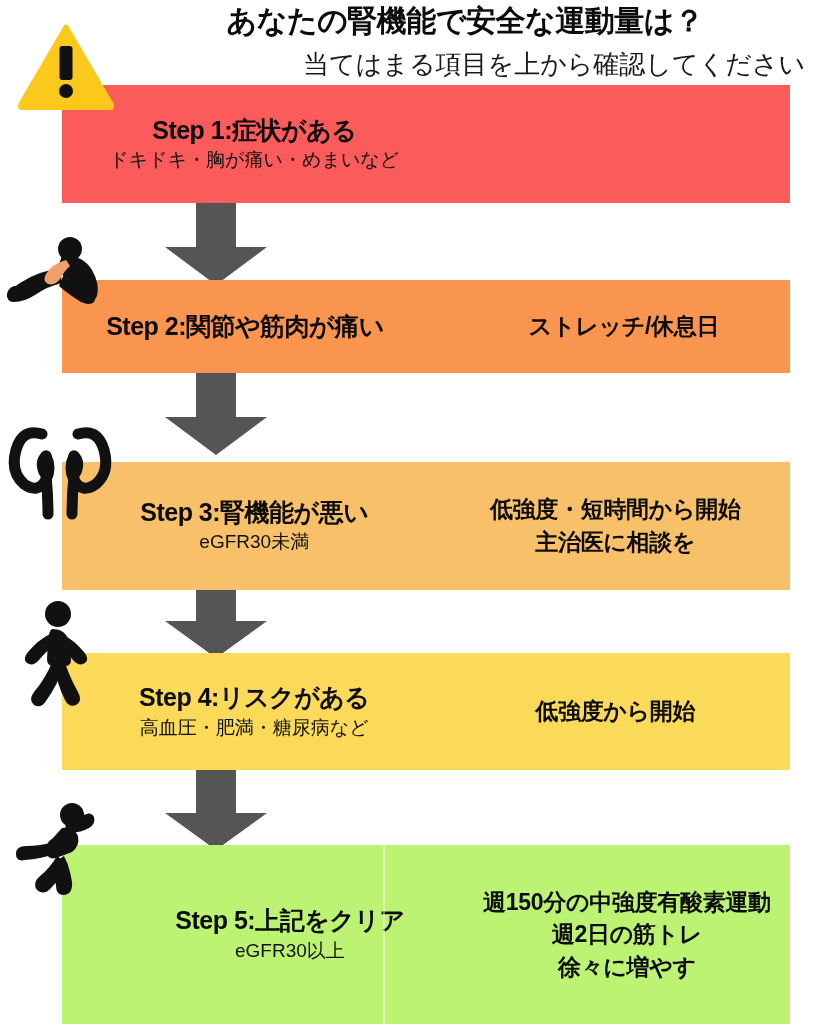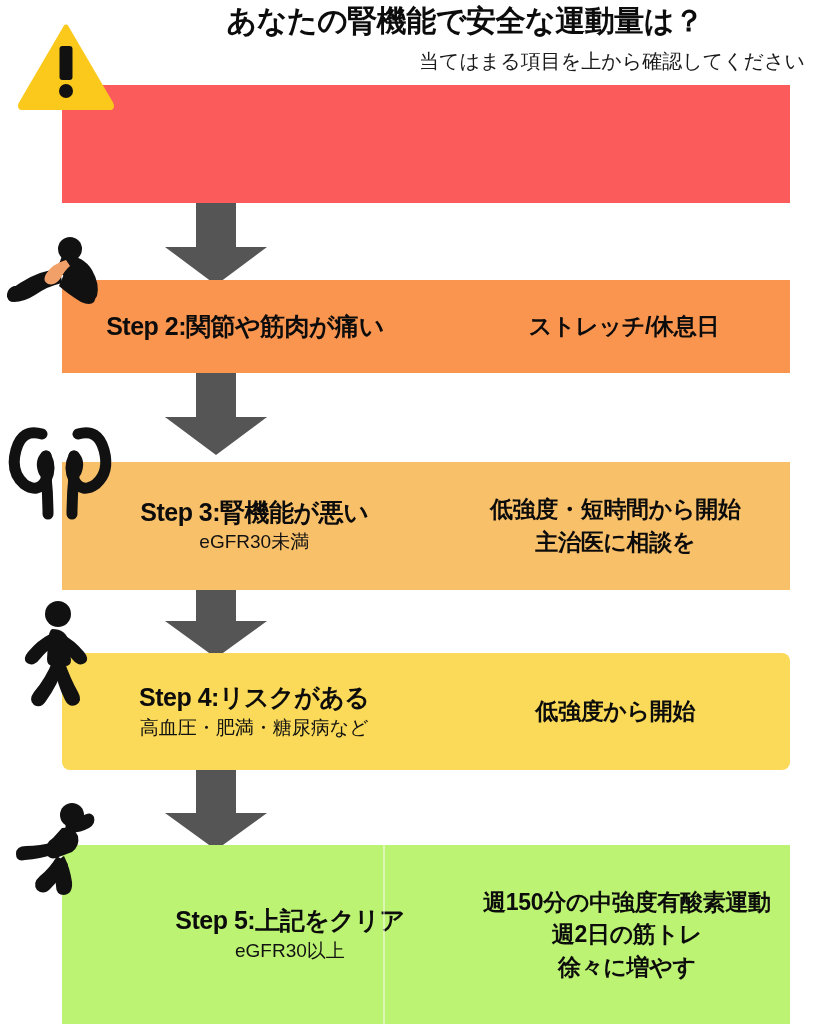--- a/index.html
+++ b/index.html
@@ -41,21 +41,21 @@
     color: #0c0c0c;
     line-height: 1.15;
     white-space: nowrap;
   }
   .subtitle {
     position: absolute;
     left: 215px;
     top: 49px;
     width: 590px;
     text-align: right;
-    font-size: 20px;
+    font-size: 26px;
     font-weight: normal;
     color: #1a1a1a;
     line-height: 1.2;
     white-space: nowrap;
   }
 
   
   .warn-icon {
     position: absolute;
     left: 18px;
@@ -109,21 +109,21 @@
     line-height: 1.42;
     letter-spacing: -0.3px;
     white-space: nowrap;
   }
   .action .ln { display: block; }
 
   
   #row-1 { top: 85px;  height: 118px; background: #fb5b5b; }
   #row-2 { top: 280px; height: 93px;  background: #fa9550; gap: 36px; }
   #row-3 { top: 450px; height: 128px; background: #f9c06a; margin-top: 12px; }
-  #row-4 { top: 653px; height: 117px; background: #fada58; border-radius: 8px; }
+  #row-4 { top: 653px; height: 117px; background: #fada58; }
   #row-5 { top: 845px; height: 179px; background: #bcf372; }
 
   #row-5 .left { align-self: center; margin-left: 48px; }
   #row-5 .divider {
     position: absolute;
     left: 321px;
     top: 0;
     width: 2px;
     height: 179px;
     background: rgba(255,255,255,0.45);
@@ -163,20 +163,24 @@
 
   <div class="warn-icon">
     <svg viewBox="0 0 96 86" width="96" height="86" aria-hidden="true">
       <path d="M48 3 L93 80 Q95 84 90 84 L6 84 Q1 84 3 80 Z" fill="#fbc91b" stroke="#fbc91b" stroke-width="5" stroke-linejoin="round"></path>
       <rect x="41.5" y="22" width="13" height="34" rx="3" fill="#111111"></rect>
       <circle cx="48" cy="67" r="7" fill="#111111"></circle>
     </svg>
   </div>
 
   <div class="row" id="row-1">
+    <div class="left">
+      <div class="step-title">Step 1:症状がある</div>
+      <div class="step-sub">ドキドキ・胸が痛い・めまいなど</div>
+    </div>
   </div>
 
   <div class="arrow" id="arrow-1">
     <svg viewBox="0 0 102 82" width="102" height="82" preserveAspectRatio="none" aria-hidden="true">
       <polygon points="31,0 71,0 71,44 102,44 51,82 0,44 31,44" fill="#555555"></polygon>
     </svg>
   </div>
 
   <div class="pictogram" id="pic-stretch">
     <svg viewBox="0 0 118 72" width="118" height="72" aria-hidden="true">

